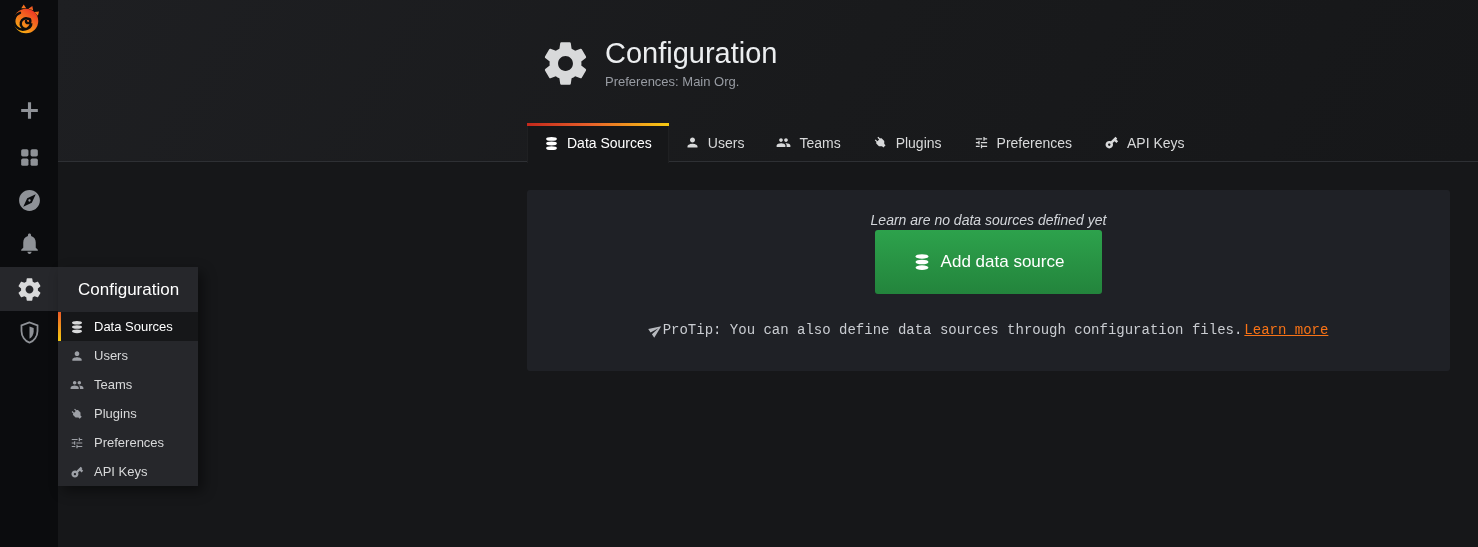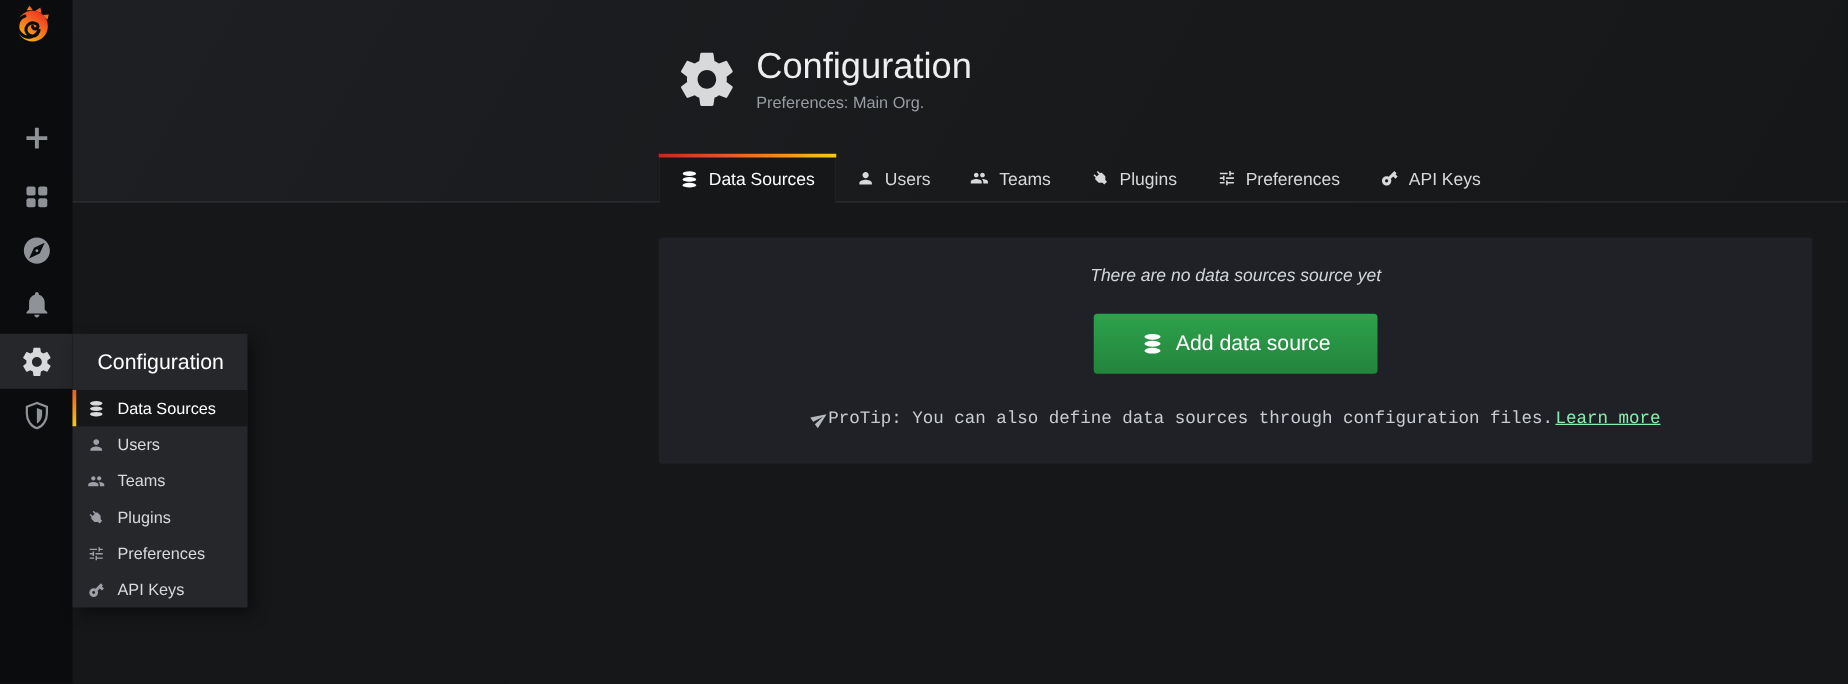--- a/index.html
+++ b/index.html
@@ -46,27 +46,27 @@
   .tab { display:flex; align-items:center; gap:8px; padding:0 16px; height:39px; color:#d8d9da; font-size:14px; font-weight:500; cursor:pointer; }
   .tab svg { width:15px; height:15px; fill:currentColor; flex:0 0 auto; }
   .tab.active { position:relative; background:#161719; color:#ffffff; height:40px;
       border-left:1px solid rgba(255,255,255,.04); border-right:1px solid rgba(255,255,255,.04); }
   .tab.active::before { content:""; position:absolute; top:0; left:-1px; right:-1px; height:3px;
       background:linear-gradient(90deg,#c3281c 0%,#e8622a 45%,#f7cb12 100%); }
 
   
   .panel { position:absolute; left:469px; top:190px; width:923px; height:181px; background:#1f2126; border-radius:3px; text-align:center; box-sizing:border-box; }
   .empty-msg { padding-top:22px; font-style:italic; font-size:14px; color:#d3d6da; }
-  .btn-success { margin-top:23px; height:48px; padding:0 38px; font-size:17px; font-weight:500; color:#ffffff;
+  .btn-success { margin-top:2px; height:64px; padding:0 38px; font-size:17px; font-weight:500; color:#ffffff;
       background:linear-gradient(180deg,#2da24c 0%,#23843c 100%); border:none; border-radius:3px;
       display:inline-flex; align-items:center; gap:10px; cursor:pointer; font-family:inherit; }
   .btn-success svg { width:18px; height:18px; fill:#ffffff; }
   .protip { margin-top:28px; font-size:14px; color:#c9ccd1; display:flex; justify-content:center; align-items:center; gap:0;font-family:Liberation Mono, monospace; }
   .protip svg { width:14px; height:14px; fill:#b6b9be; transform:rotate(-35deg); }
-  .learn-more { color:#86efac; text-decoration:underline; cursor:pointer; margin-left:2px; }
+  .learn-more { color:#f97316; text-decoration:underline; cursor:pointer; margin-left:2px; }
 </style>
 </head>
 <body>
 
 <svg width="0" height="0" style="position:absolute">
   <defs>
     <linearGradient id="grad-logo" x1="0" y1="1" x2="0.7" y2="0">
       <stop offset="0" stop-color="#fdc20c"></stop>
         <stop offset="0.55" stop-color="#f4791e"></stop>
         <stop offset="1" stop-color="#ee3524"></stop>
@@ -252,21 +252,21 @@
       </div>
       <div class="tab">
         <svg viewBox="0 0 24 24">
             <use href="#ic-key"></use>
           </svg>
         <span>API Keys</span>
       </div>
     </nav>
 
     <section class="panel">
-      <div class="empty-msg">There are no data sources source yet</div>
+      <div class="empty-msg">Learn are no data sources defined yet</div>
       <button class="btn-success">
         <svg viewBox="0 0 24 24">
             <use href="#ic-db"></use>
           </svg>
         <span>Add data source</span>
       </button>
       <div class="protip">
         <svg viewBox="0 0 24 24">
             <use href="#ic-rocket"></use>
           </svg>

